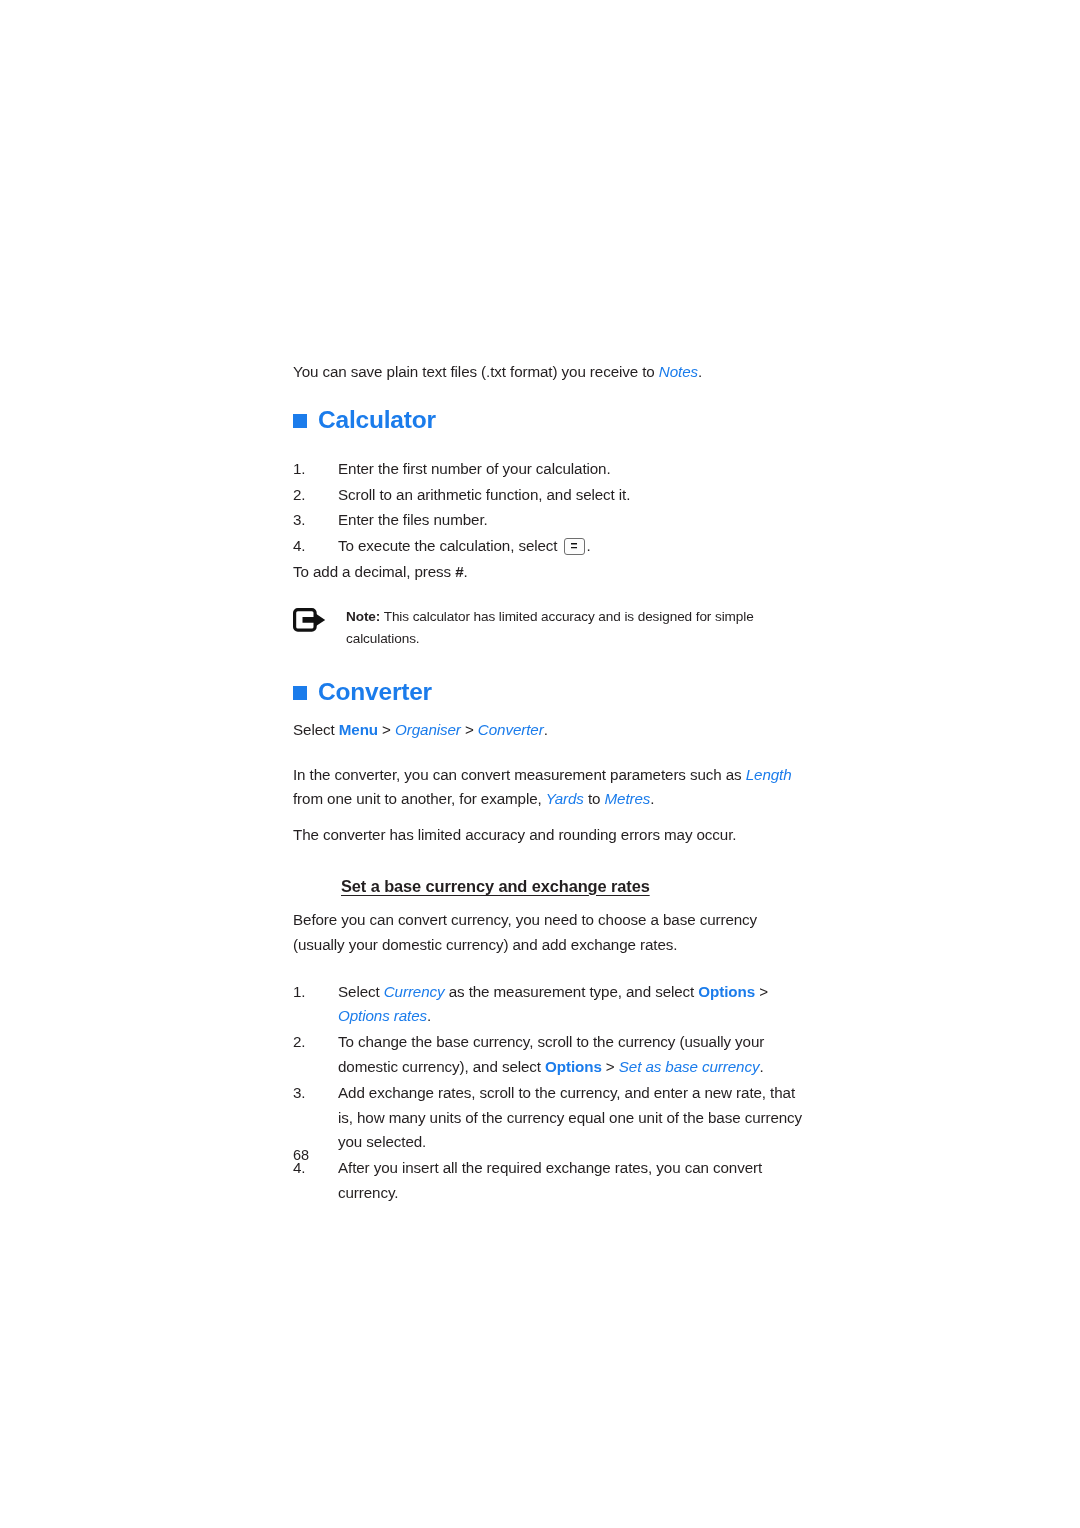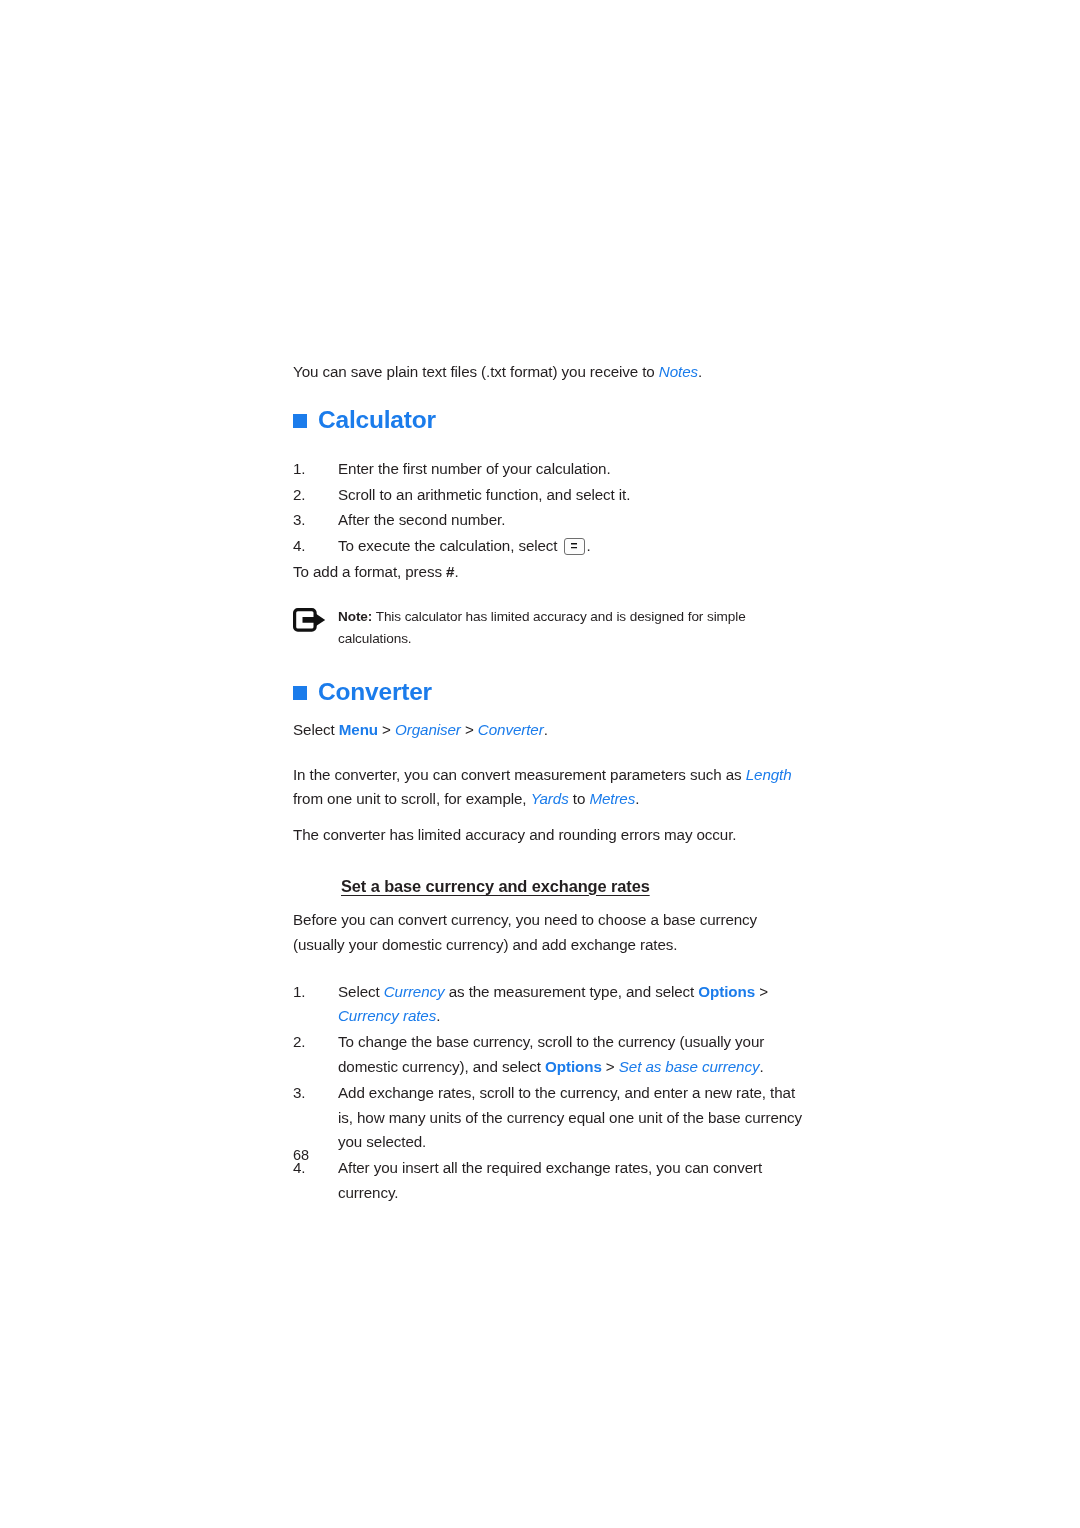--- a/index.html
+++ b/index.html
@@ -109,21 +109,21 @@
     vertical-align: 1px;
     margin: 0 2px;
     color: #111;
     box-sizing: content-box;
   }
 
   
   .note {
     display: flex;
     align-items: flex-start;
-    gap: 0px;
+    gap: 8px;
   }
   .note-icon {
     flex: 0 0 auto;
     width: 45px;
     padding-top: 3px;
   }
   .note-body {
     flex: 1 1 auto;
     font-size: 13.6px;
     line-height: 22px;
@@ -165,29 +165,29 @@
       <div class="li">
         <span class="num">1.</span>
         <span class="txt">Enter the first number of your calculation.</span>
       </div>
       <div class="li">
         <span class="num">2.</span>
         <span class="txt">Scroll to an arithmetic function, and select it.</span>
       </div>
       <div class="li">
         <span class="num">3.</span>
-        <span class="txt">After the second number.</span>
+        <span class="txt">Enter the files number.</span>
       </div>
       <div class="li">
         <span class="num">4.</span>
         <span class="txt"><span>To execute the calculation, select </span><span class="keycap">=</span><span>.</span></span>
       </div>
     </div>
 
-    <p class="para"><span>To add a format, press </span><span class="b">#</span><span>.</span></p>
+    <p class="para"><span>To add a decimal, press </span><span class="b">#</span><span>.</span></p>
 
     <div class="gap-md"></div>
 
     <div class="note">
       <div class="note-icon">
         <svg width="34" height="24" viewBox="0 0 34 24" xmlns="http://www.w3.org/2000/svg">
           <rect x="1.6" y="1.6" width="20.5" height="20.5" rx="3.2" ry="3.2" fill="none" stroke="#111111" stroke-width="3.2"></rect>
           <path d="M9.5 9.0 H21.5 V4.8 L32.2 11.9 L21.5 19.0 V14.8 H9.5 Z" fill="#111111"></path>
         </svg>
       </div>
@@ -200,21 +200,21 @@
       <span class="sqbullet"></span>
       <span class="h1">Converter</span>
     </div>
 
     <div class="gap-sm"></div>
 
     <p class="para"><span>Select </span><span class="blue-b">Menu</span><span class="sep"> &gt; </span><span class="blue-i">Organiser</span><span class="sep"> &gt; </span><span class="blue-i">Converter</span><span>.</span></p>
 
     <div class="gap-md"></div>
 
-    <p class="para"><span>In the converter, you can convert measurement parameters such as </span><span class="blue-i">Length</span><span> from one unit to scroll, for example, </span><span class="blue-i">Yards</span><span> to </span><span class="blue-i">Metres</span><span>.</span></p>
+    <p class="para"><span>In the converter, you can convert measurement parameters such as </span><span class="blue-i">Length</span><span> from one unit to another, for example, </span><span class="blue-i">Yards</span><span> to </span><span class="blue-i">Metres</span><span>.</span></p>
 
     <div class="gap-sm"></div>
 
     <p class="para">The converter has limited accuracy and rounding errors may occur.</p>
 
     <div class="gap-lg"></div>
 
     <div class="h2">Set a base currency and exchange rates</div>
 
     <div class="gap-sm"></div>
@@ -222,21 +222,21 @@
     <p class="para">Before you can convert currency, you need to choose a base currency (usually your domestic currency) and add exchange rates.</p>
 
     <div class="gap-sm"></div>
 
 
     <div class="gap-sm"></div>
 
     <div class="olist">
       <div class="li">
         <span class="num">1.</span>
-        <span class="txt"><span>Select </span><span class="blue-i">Currency</span><span> as the measurement type, and select </span><span class="blue-b">Options</span><span class="sep"> &gt; </span><span class="blue-i">Currency rates</span><span>.</span></span>
+        <span class="txt"><span>Select </span><span class="blue-i">Currency</span><span> as the measurement type, and select </span><span class="blue-b">Options</span><span class="sep"> &gt; </span><span class="blue-i">Options rates</span><span>.</span></span>
       </div>
       <div class="li">
         <span class="num">2.</span>
         <span class="txt"><span>To change the base currency, scroll to the currency (usually your domestic currency), and select </span><span class="blue-b">Options</span><span class="sep"> &gt; </span><span class="blue-i">Set as base currency</span><span>.</span></span>
       </div>
       <div class="li">
         <span class="num">3.</span>
         <span class="txt">Add exchange rates, scroll to the currency, and enter a new rate, that is, how many units of the currency equal one unit of the base currency you selected.</span>
       </div>
       <div class="li">

